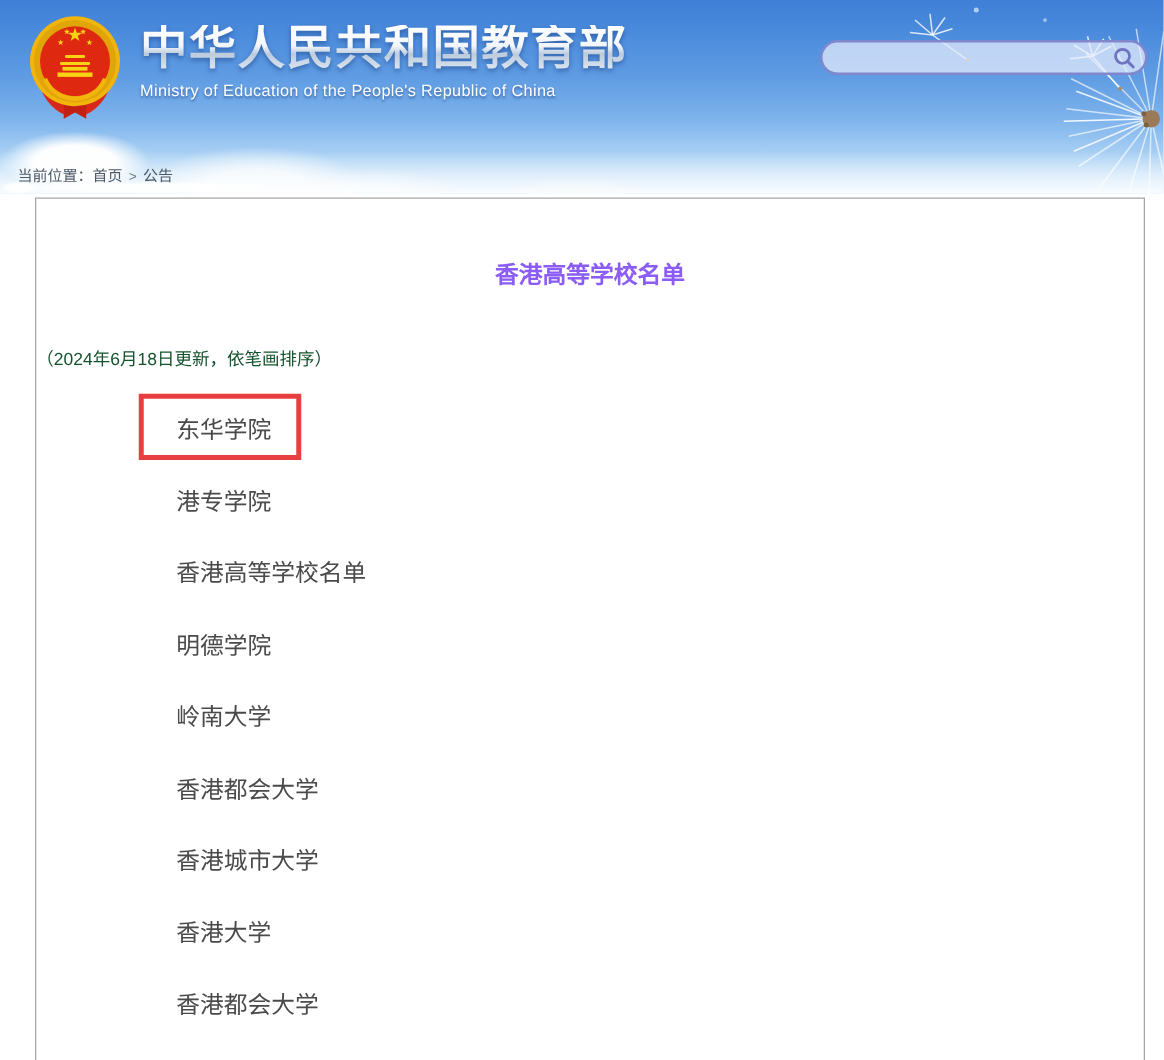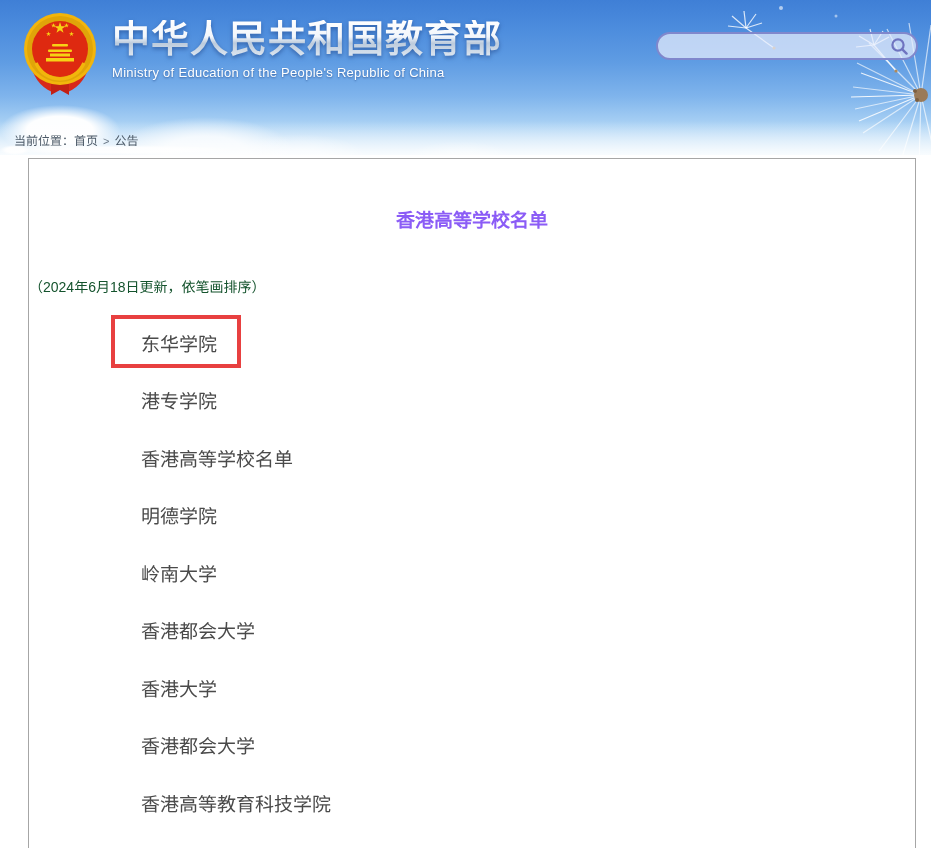--- a/index.html
+++ b/index.html
@@ -191,20 +191,24 @@
       <li class="">
 
       <span>岭南大学</span>
     </li>
       <li class="">
 
       <span>香港都会大学</span>
     </li>
       <li class="">
 
+      <span>香港城市大学</span>
+    </li>
+      <li class="">
+
       <span>香港大学</span>
     </li>
       <li class="">
 
       <span>香港都会大学</span>
     </li>
       <li class="">
 
       <span>香港高等教育科技学院</span>
     </li>

